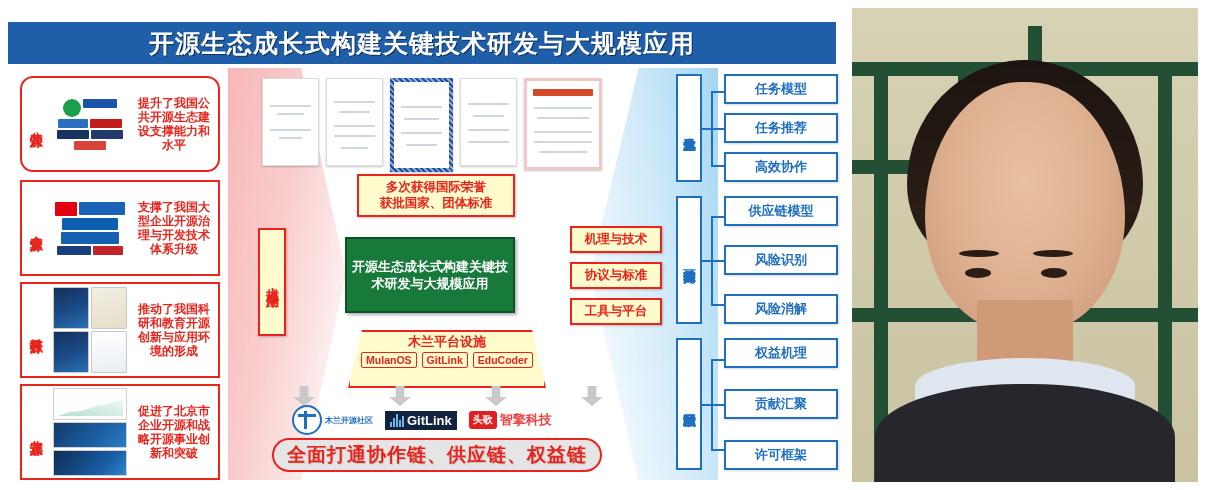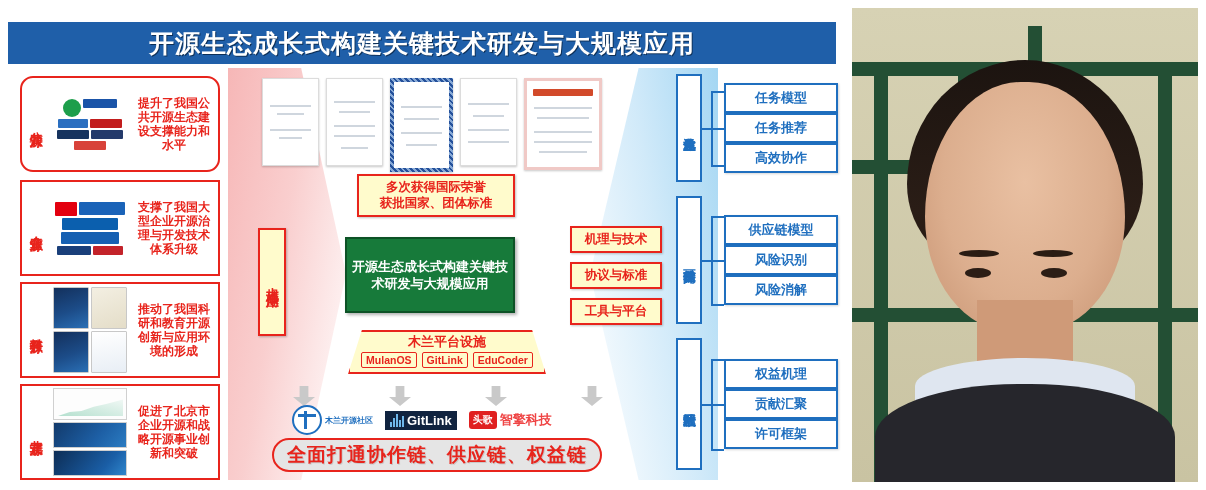--- a/index.html
+++ b/index.html
@@ -125,21 +125,21 @@
     border:2px solid #e8241c;background:#fffbcc;text-align:center;
     padding:3px 2px;color:#e8241c;font-weight:bold;font-size:12.5px;
     box-shadow:1px 1px 2px rgba(0,0,0,.22);box-sizing:border-box;
   }
 
   
   .mulan{
     position:absolute;left:348px;top:330px;width:198px;
     background:#fffbcc;border:2px solid #e8241c;
     clip-path:polygon(7% 0,93% 0,100% 100%,0 100%);
-    padding:3px 6px 4px;box-sizing:border-box;text-align:center;
+    padding:3px 6px 18px;box-sizing:border-box;text-align:center;
   }
   .mulan .mtitle{color:#e8241c;font-weight:bold;font-size:13px;line-height:1.1;}
   .mulan .mrow{display:flex;gap:5px;justify-content:center;margin-top:3px;}
   .mulan .mchip{
     border:1.5px solid #e8241c;background:#fffbcc;border-radius:2px;
     color:#e8241c;font-weight:bold;font-size:10.5px;padding:1px 4px;
   }
 
   
   .arrows{position:absolute;left:293px;top:386px;width:310px;height:20px;
@@ -178,21 +178,21 @@
   .grp-label{
     width:26px;flex:0 0 26px;border:2px solid #1f6fbf;background:#fff;
     display:flex;align-items:center;justify-content:center;box-sizing:border-box;
   }
   .grp-label span{writing-mode:vertical-rl;text-orientation:upright;
     color:#1f6fbf;font-weight:bold;font-size:12.5px;letter-spacing:0px;}
   .connector{position:relative;width:22px;flex:0 0 22px;}
   .connector .spine{position:absolute;left:9px;top:16%;bottom:16%;width:2px;background:#1f6fbf;}
   .connector .stub{position:absolute;left:9px;width:13px;height:2px;background:#1f6fbf;}
   .connector .stub-in{position:absolute;left:0;top:50%;width:10px;height:2px;background:#1f6fbf;}
-  .grp-items{flex:1;display:flex;flex-direction:column;justify-content:center;}
+  .grp-items{flex:1;display:flex;flex-direction:column;justify-content:space-between;}
   .item-box{
     border:2px solid #1f6fbf;background:#fff;text-align:center;
     color:#1f6fbf;font-weight:bold;font-size:13px;padding:4px 2px;
     box-shadow:1px 1px 2px rgba(0,0,0,.16);box-sizing:border-box;
   }
 
   
   .photo{position:absolute;left:852px;top:8px;width:346px;height:474px;
     overflow:hidden;background:#cdc9a8;}
   .photo .wall{position:absolute;inset:0;background:linear-gradient(180deg,#d7d2b4 0%,#c9c3a2 100%);}

